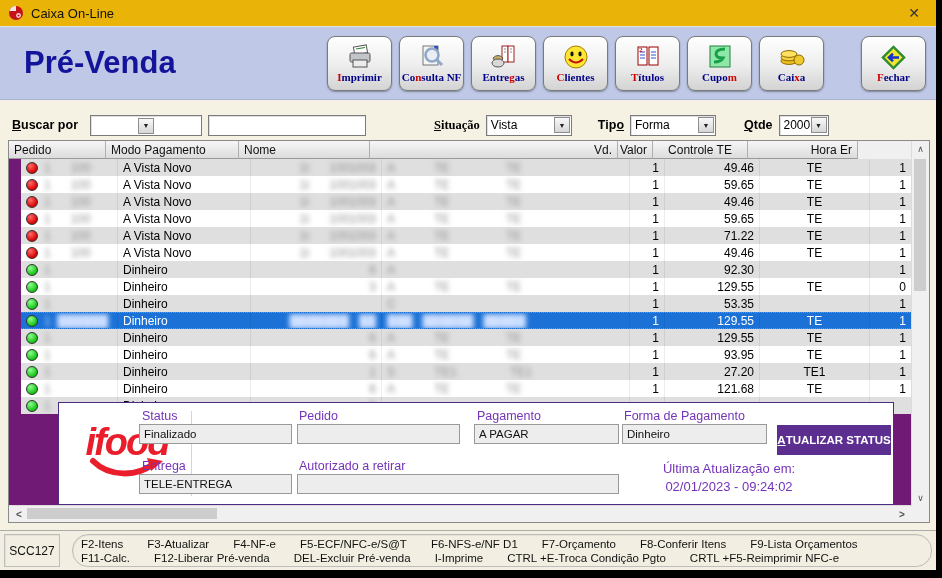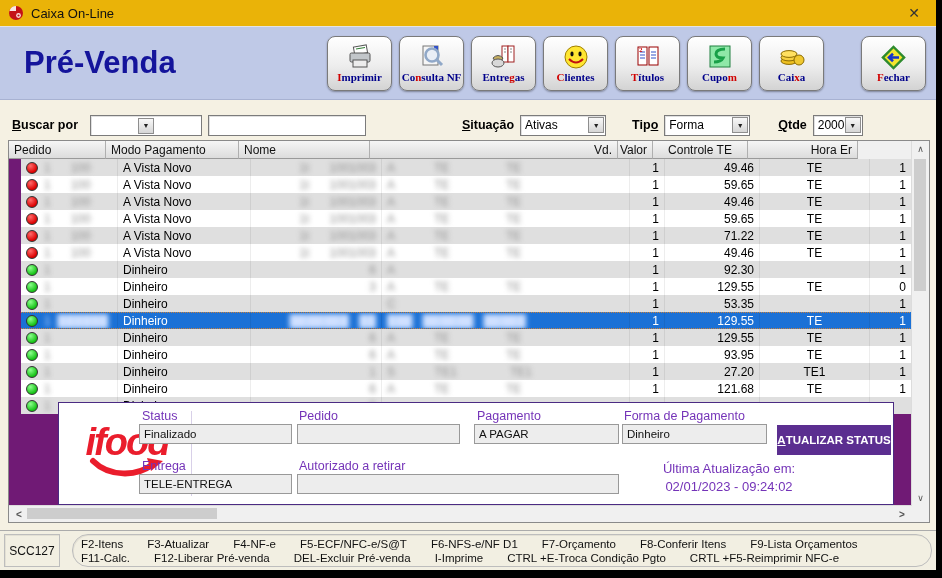--- a/index.html
+++ b/index.html
@@ -186,23 +186,23 @@
     </div>
   </div>
 
   <div class="filterbar">
     <span class="flabel"><span class="hot">B</span><span>uscar por</span></span>
     <div class="combo" style="width:112px;margin-left:12px;flex-direction:column;">
       <span class="val">Número Pedido</span>
       <span class="arrow">▼</span>
     </div>
     <input class="tinput" style="width: 158px; margin-left: 6px;" value="">
-    <span class="flabel" style="margin-left:96px;"><span class="hot">S</span><span>ituação</span></span>
+    <span class="flabel" style="margin-left:68px;font-family:Liberation Serif, serif;"><span class="hot">S</span><span>ituação</span></span>
     <div class="combo" style="width:86px;margin-left:6px;">
-      <span class="val">Ativas</span>
+      <span class="val">Vista</span>
       <span class="arrow">▼</span>
     </div>
     <span class="flabel" style="margin-left:26px;"><span>Tip</span><span class="hot">o</span></span>
     <div class="combo" style="width:86px;margin-left:6px;">
       <span class="val">Forma</span>
       <span class="arrow">▼</span>
     </div>
     <span class="flabel" style="margin-left:28px;"><span class="hot">Q</span><span>tde</span></span>
     <div class="combo" style="width:50px;margin-left:6px;">
       <span class="val">2000</span>

